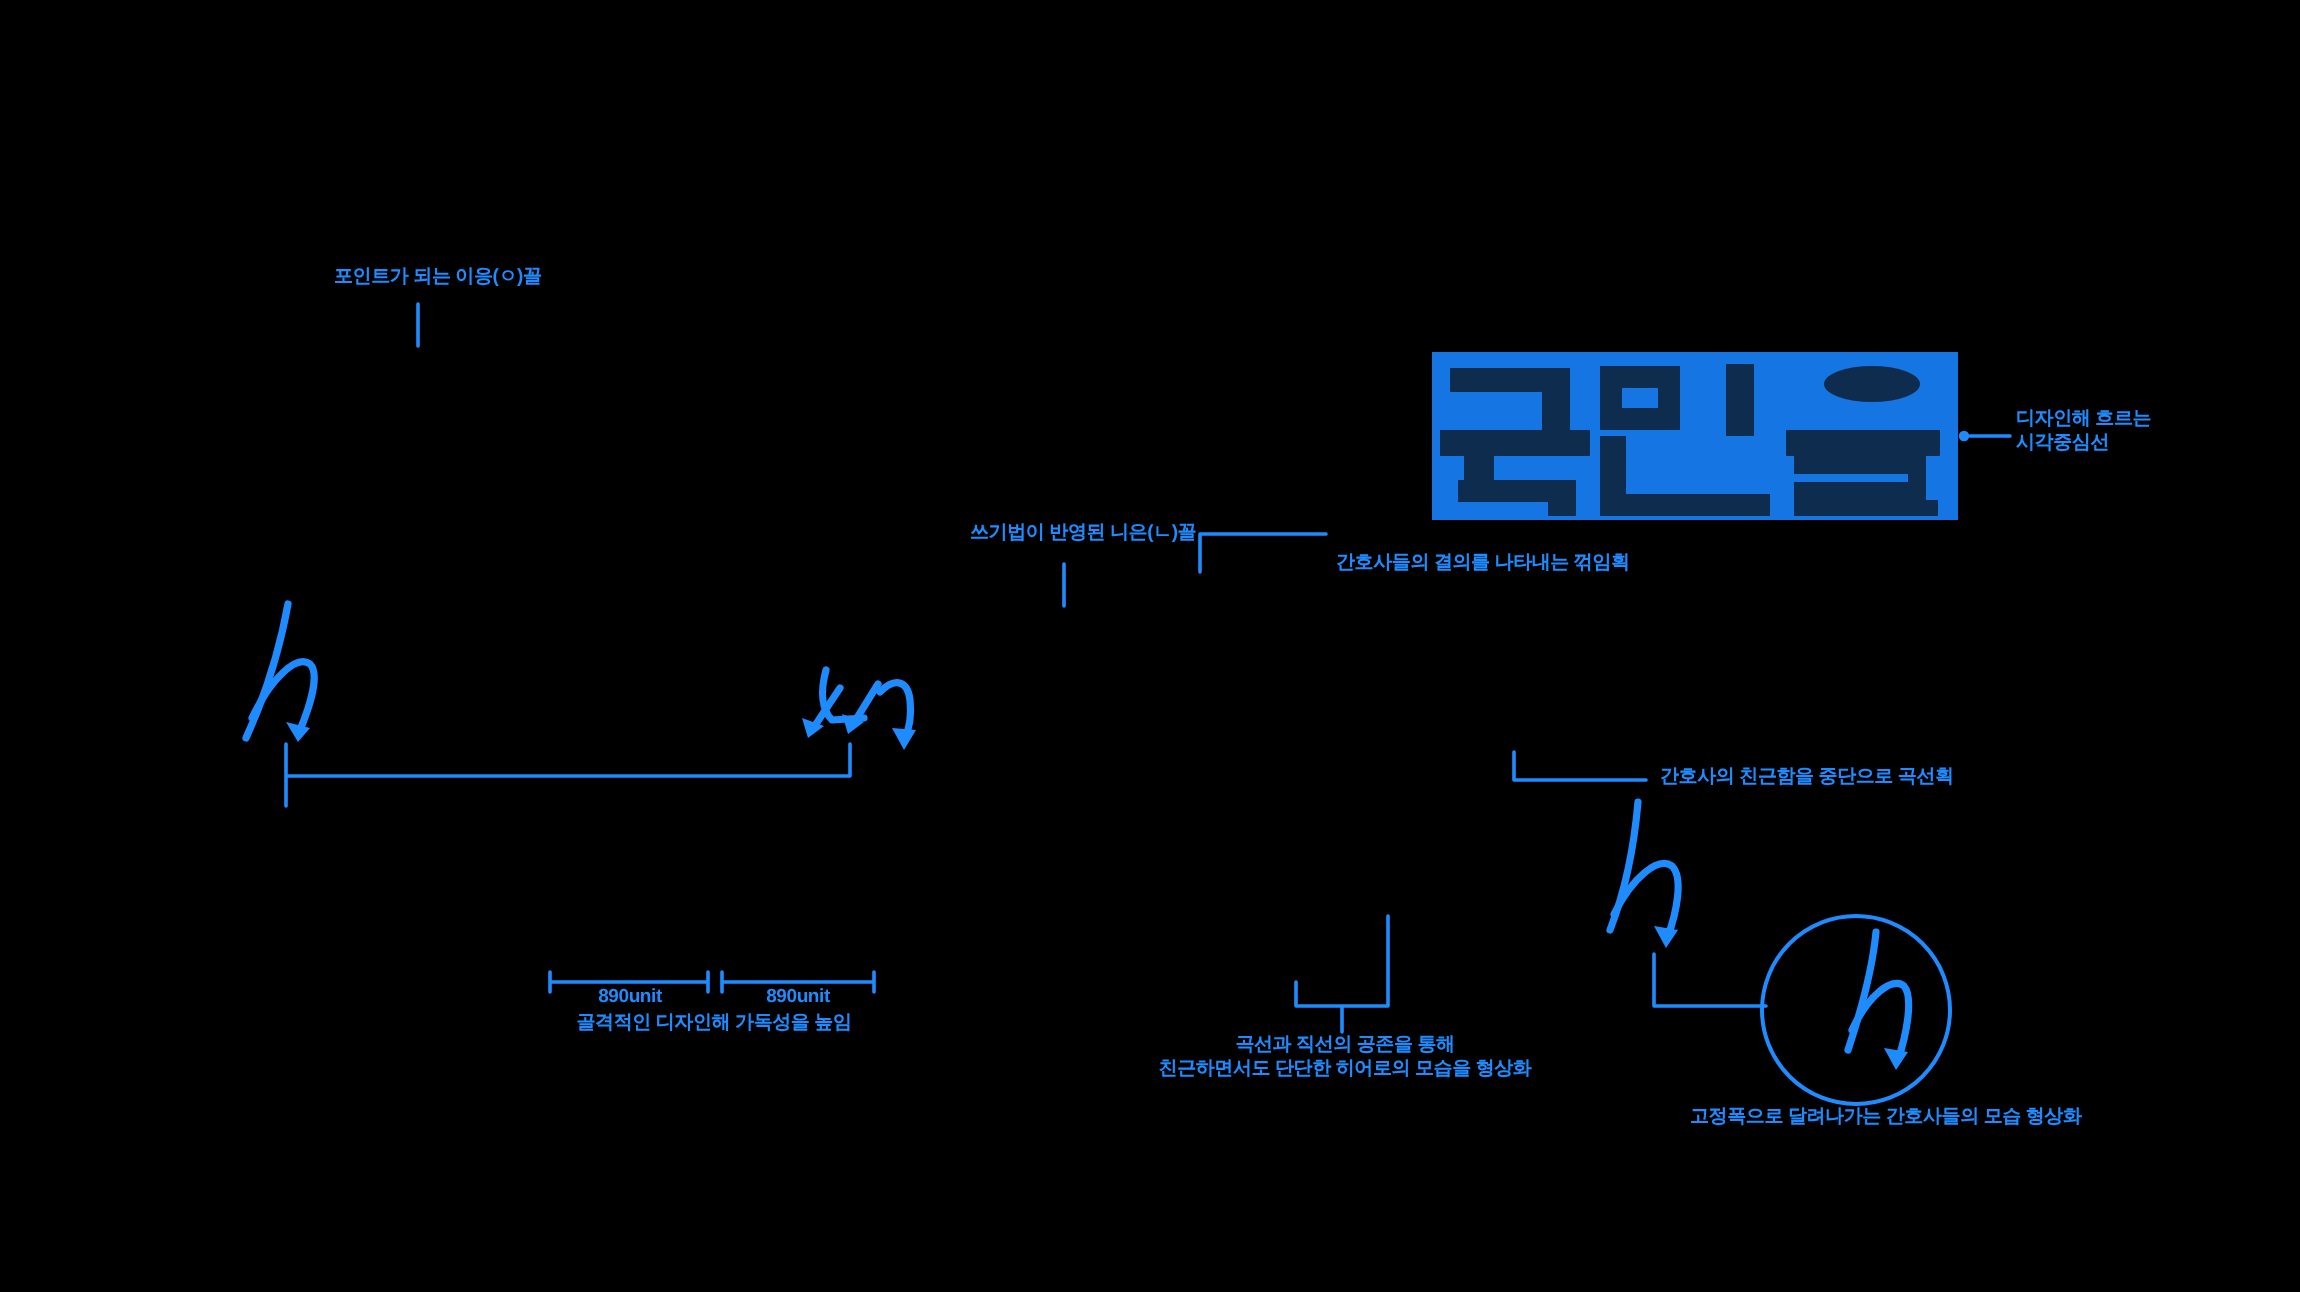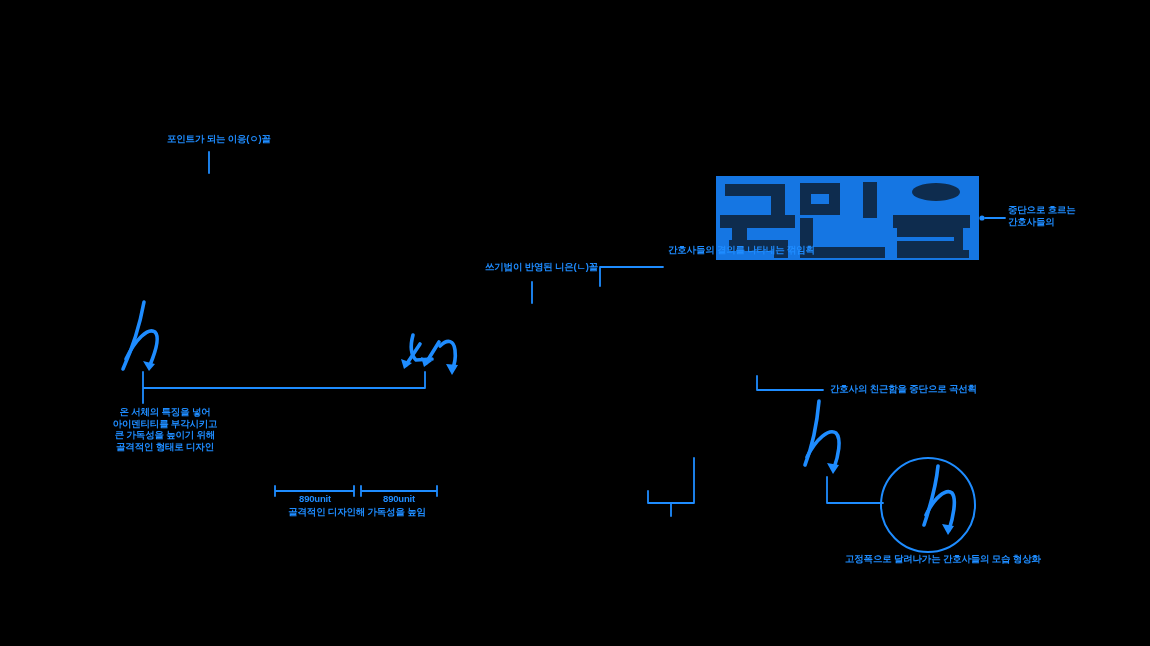--- a/index.html
+++ b/index.html
@@ -150,38 +150,36 @@
         <rect class="wm" x="181" y="65" width="9" height="17"></rect>
         <rect class="wm" x="181" y="74" width="72" height="8"></rect>
       </g>
     </svg>
     <span class="sr-only">국민을</span>
   </div>
 
   <div class="label" style="left:167px;top:133px">포인트가 되는 이응(ㅇ)꼴</div>
 
   <div class="label" style="left:1008px;top:204px">
-    <div>중단으로 흐르는</div>
-    <div>간호사들의</div>
+    <div>디자인해 흐르는</div>
+    <div>시각중심선</div>
   </div>
 
   <div class="label" style="left:485px;top:261px">쓰기법이 반영된 니은(ㄴ)꼴</div>
 
-  <div class="label" style="left:668px;top:244px">간호사들의 결의를 나타내는 꺾임획</div>
+  <div class="label" style="left:668px;top:276px">간호사들의 결의를 나타내는 꺾임획</div>
 
-  <div class="label center" style="left:85px;top:406px;width:160px">
-    <div>온 서체의 특징을 넣어</div>
-    <div>아이덴티티를 부각시키고</div>
-    <div>큰 가독성을 높이기 위해</div>
-    <div>골격적인 형태로 디자인</div>
-  </div>
 
   <div class="label center" style="left:275px;top:493px;width:80px">890unit</div>
   <div class="label center" style="left:361px;top:493px;width:76px">890unit</div>
 
   <div class="label center" style="left:252px;top:506px;width:210px">골격적인 디자인해 가독성을 높임</div>
 
+  <div class="label center" style="left:565px;top:517px;width:215px">
+    <div>곡선과 직선의 공존을 통해</div>
+    <div>친근하면서도 단단한 히어로의 모습을 형상화</div>
+  </div>
 
   <div class="label" style="left:830px;top:383px">간호사의 친근함을 중단으로 곡선획</div>
 
   <div class="label" style="left:845px;top:553px">고정폭으로 달려나가는 간호사들의 모습 형상화</div>
 
 </div>
 
 </body></html>

